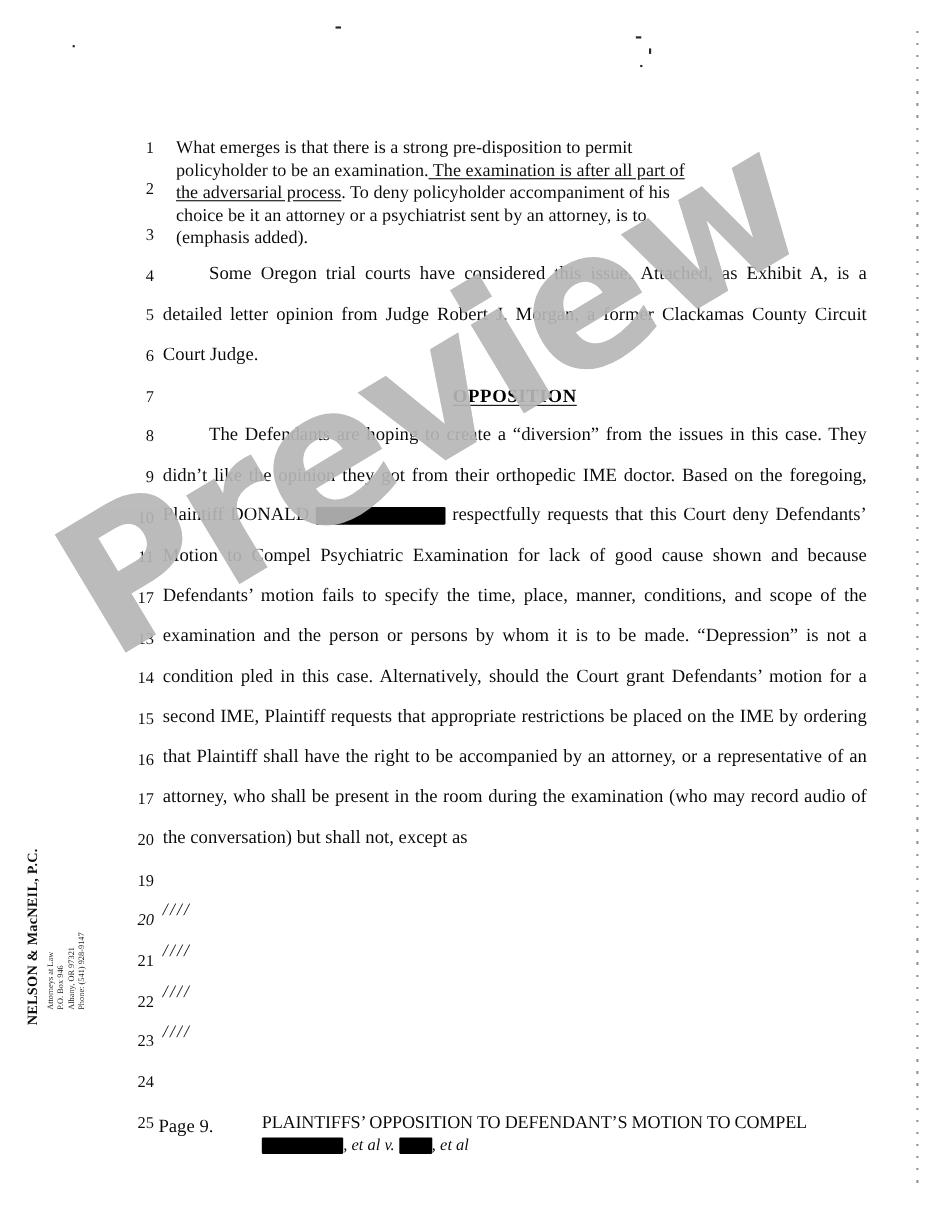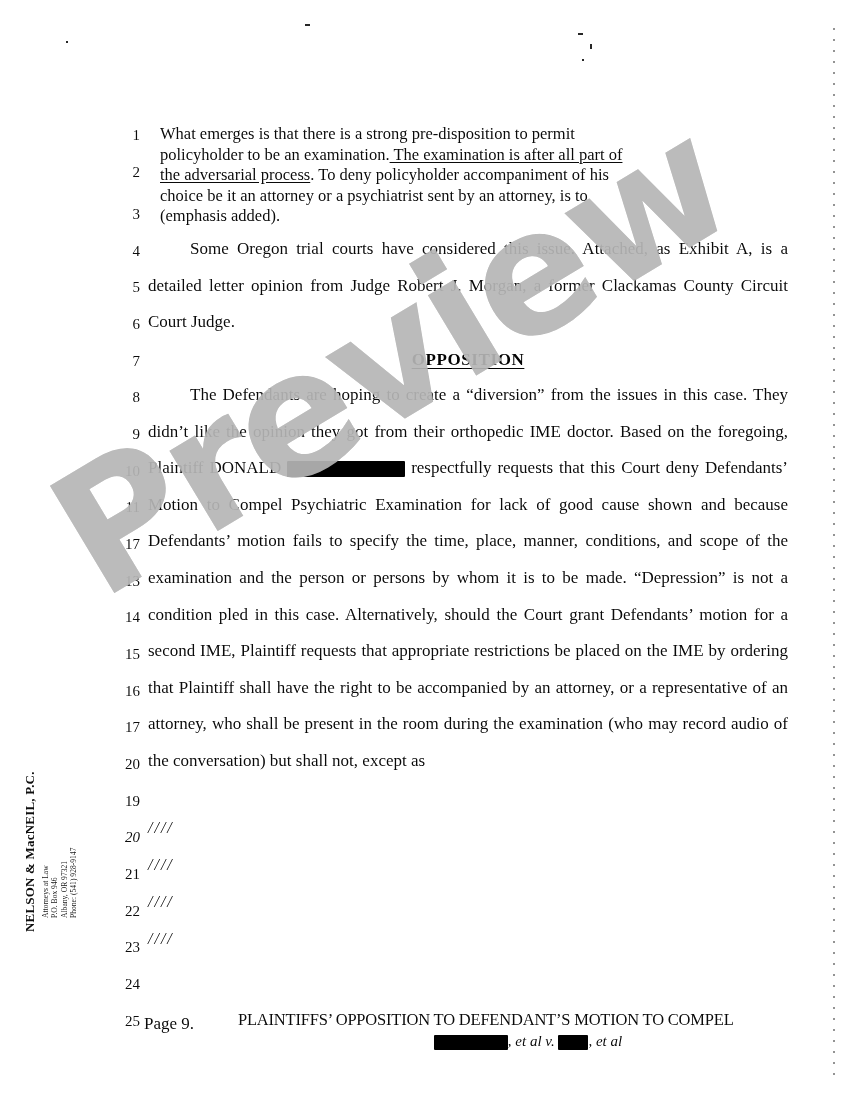--- a/index.html
+++ b/index.html
@@ -181,21 +181,20 @@
     font-size: 16.5px;
     letter-spacing: -0.2px;
     white-space: nowrap;
     color: #111;
   }
   #footer-parties {
     margin-top: 3px;
     font-size: 15px;
     font-style: italic;
     color: #111;
-    text-align: center;
   }
   #footer-parties .redaction { font-style: normal; }
 
   
   #firm-block {
     position: absolute;
     left: 22px;
     top: 742px;
     width: 70px;
     height: 190px;

